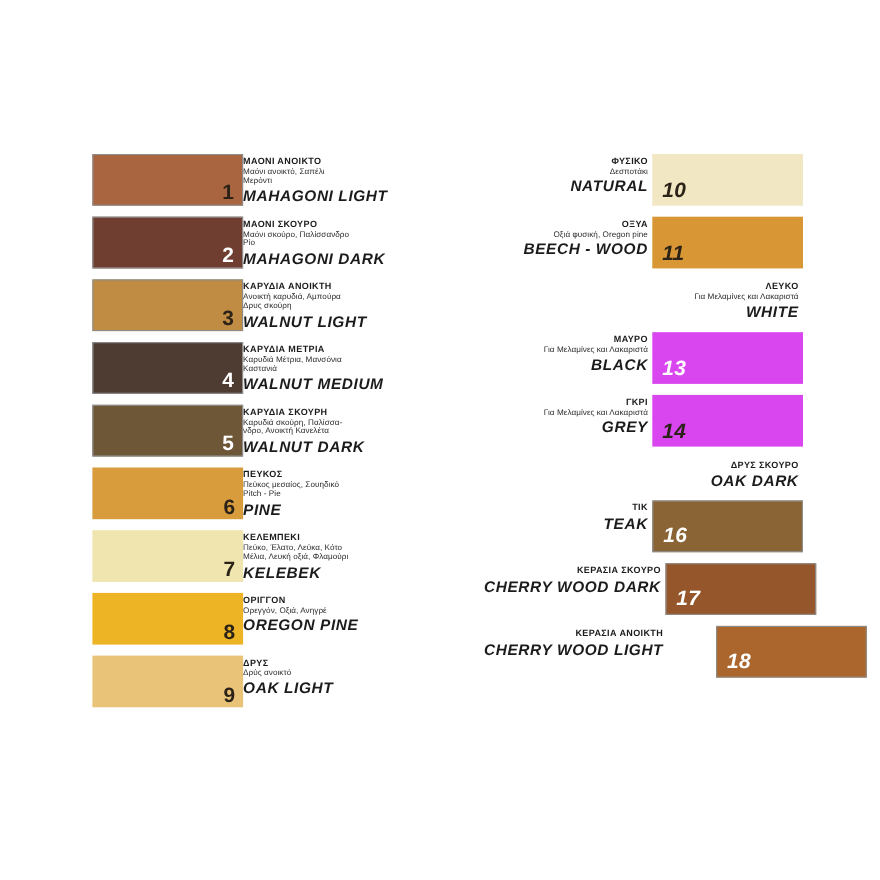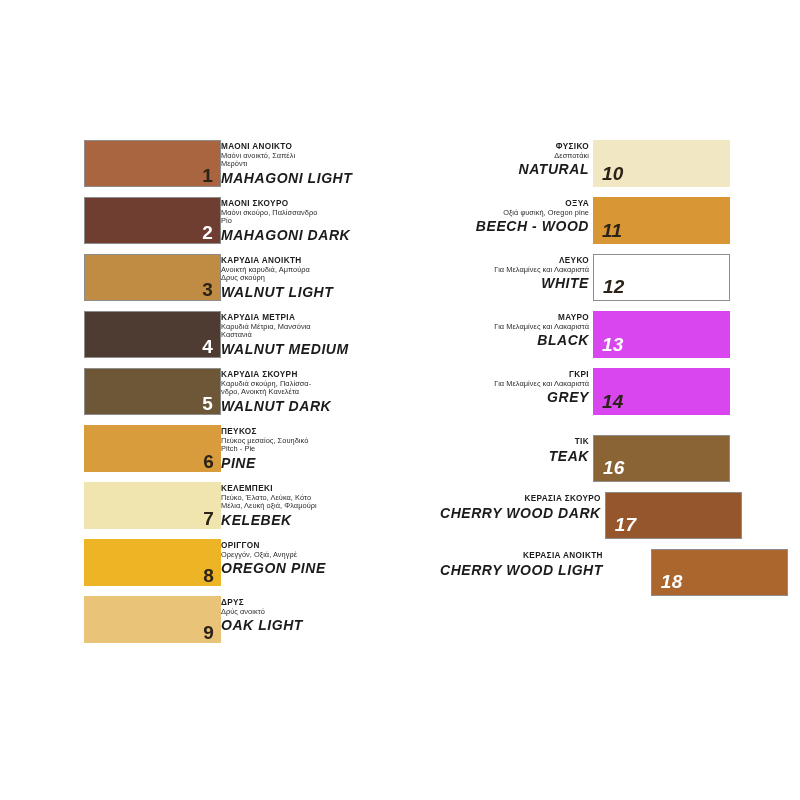--- a/index.html
+++ b/index.html
@@ -237,23 +237,20 @@
         <div class="swatch" style="background: rgb(216, 151, 52);">
           <span class="swatch-number num-dark">11</span>
         </div>
       </div>
       <div class="swatch-row">
         <div class="label-block">
           <div class="label-title">ΛΕΥΚΟ</div>
           <div class="label-sub">Για Μελαμίνες και Λακαριστά</div>
           <div class="label-en">WHITE</div>
         </div>
-        <div class="swatch bordered" style="background: rgb(255, 255, 255);">
-          <span class="swatch-number num-dark">12</span>
-        </div>
       </div>
       <div class="swatch-row">
         <div class="label-block">
           <div class="label-title">ΜΑΥΡΟ</div>
           <div class="label-sub">Για Μελαμίνες και Λακαριστά</div>
           <div class="label-en">BLACK</div>
         </div>
         <div class="swatch" style="background: #d946ef;">
           <span class="swatch-number num-light">13</span>
         </div>
@@ -262,20 +259,24 @@
         <div class="label-block">
           <div class="label-title">ΓΚΡΙ</div>
           <div class="label-sub">Για Μελαμίνες και Λακαριστά</div>
           <div class="label-en">GREY</div>
         </div>
         <div class="swatch" style="background: #d946ef;">
           <span class="swatch-number num-dark">14</span>
         </div>
       </div>
       <div class="swatch-row">
+        <div class="label-block">
+          <div class="label-title">ΔΡΥΣ ΣΚΟΥΡΟ</div>
+          <div class="label-en">OAK DARK</div>
+        </div>
       </div>
       <div class="swatch-row">
         <div class="label-block">
           <div class="label-title">ΤΙΚ</div>
           <div class="label-en">TEAK</div>
         </div>
         <div class="swatch bordered" style="background: rgb(138, 100, 53);">
           <span class="swatch-number num-light">16</span>
         </div>
       </div>

